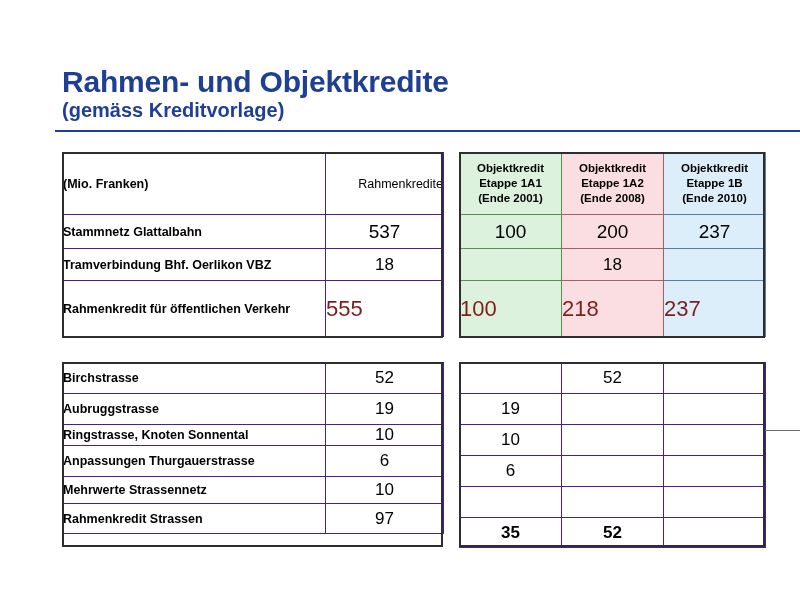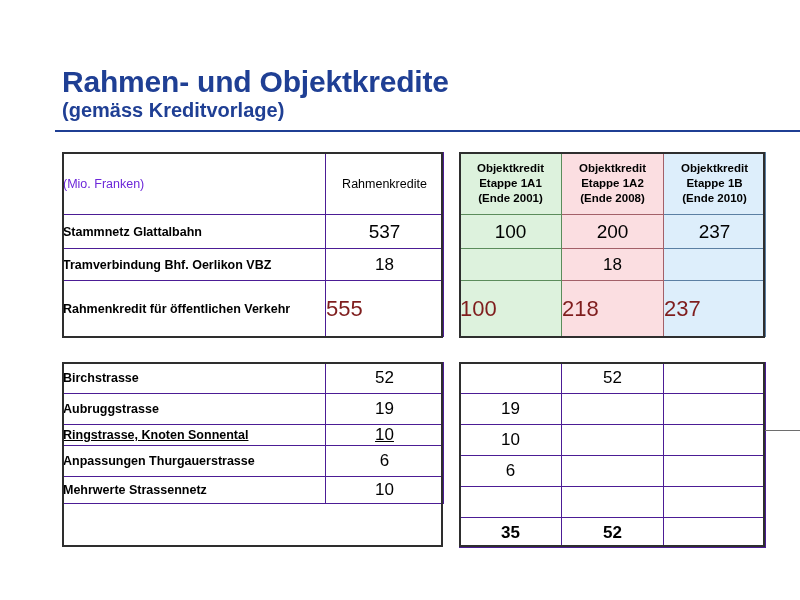--- a/index.html
+++ b/index.html
@@ -96,26 +96,26 @@
   .num-bold {
     font-size: 17px;
     font-weight: bold;
     color: #000000;
     text-align: center;
   }
   .hdr-plain {
     font-size: 12.5px;
     font-weight: normal;
     color: #000000;
-    text-align: center;
+    text-align: right;
   }
   .hdr-bold {
     font-size: 12.5px;
-    font-weight: normal;
-    color: #6d28d9;
+    font-weight: bold;
+    color: #000000;
     padding-left: 9px;
     text-align: left;
   }
   .hdr-stage {
     font-size: 11.5px;
     font-weight: bold;
     color: #000000;
     text-align: center;
     line-height: 1.28;
   }
@@ -220,31 +220,35 @@
     </colgroup>
   <tbody>
     <tr style="height:31px;border-radius:14px;">
       <td class="lbl">Birchstrasse</td>
       <td class="num-sm">52</td>
     </tr>
     <tr style="height:31px;">
       <td class="lbl">Aubruggstrasse</td>
       <td class="num-sm">19</td>
     </tr>
-    <tr style="height:19px;text-decoration:underline;">
+    <tr style="height:19px;">
       <td class="lbl">Ringstrasse, Knoten Sonnental</td>
       <td class="num-sm">10</td>
     </tr>
     <tr style="height:31px;">
       <td class="lbl">Anpassungen Thurgauerstrasse</td>
       <td class="num-sm">6</td>
     </tr>
     <tr style="height:27px;">
       <td class="lbl">Mehrwerte Strassennetz</td>
       <td class="num-sm">10</td>
+    </tr>
+    <tr style="height:30px;">
+      <td class="lbl">Rahmenkredit Strassen</td>
+      <td class="num-sm">97</td>
     </tr>
   </tbody>
 </table>
 <div class="outer-frame" style="left:62px; top:362px; width:381px; height:185px;"></div>
 
 <table class="tbl" id="rd-right" style="left:459px; top:362px; width:306px;">
   <colgroup>
       <col style="width:102px">
       <col style="width:102px">
       <col style="width:102px">

